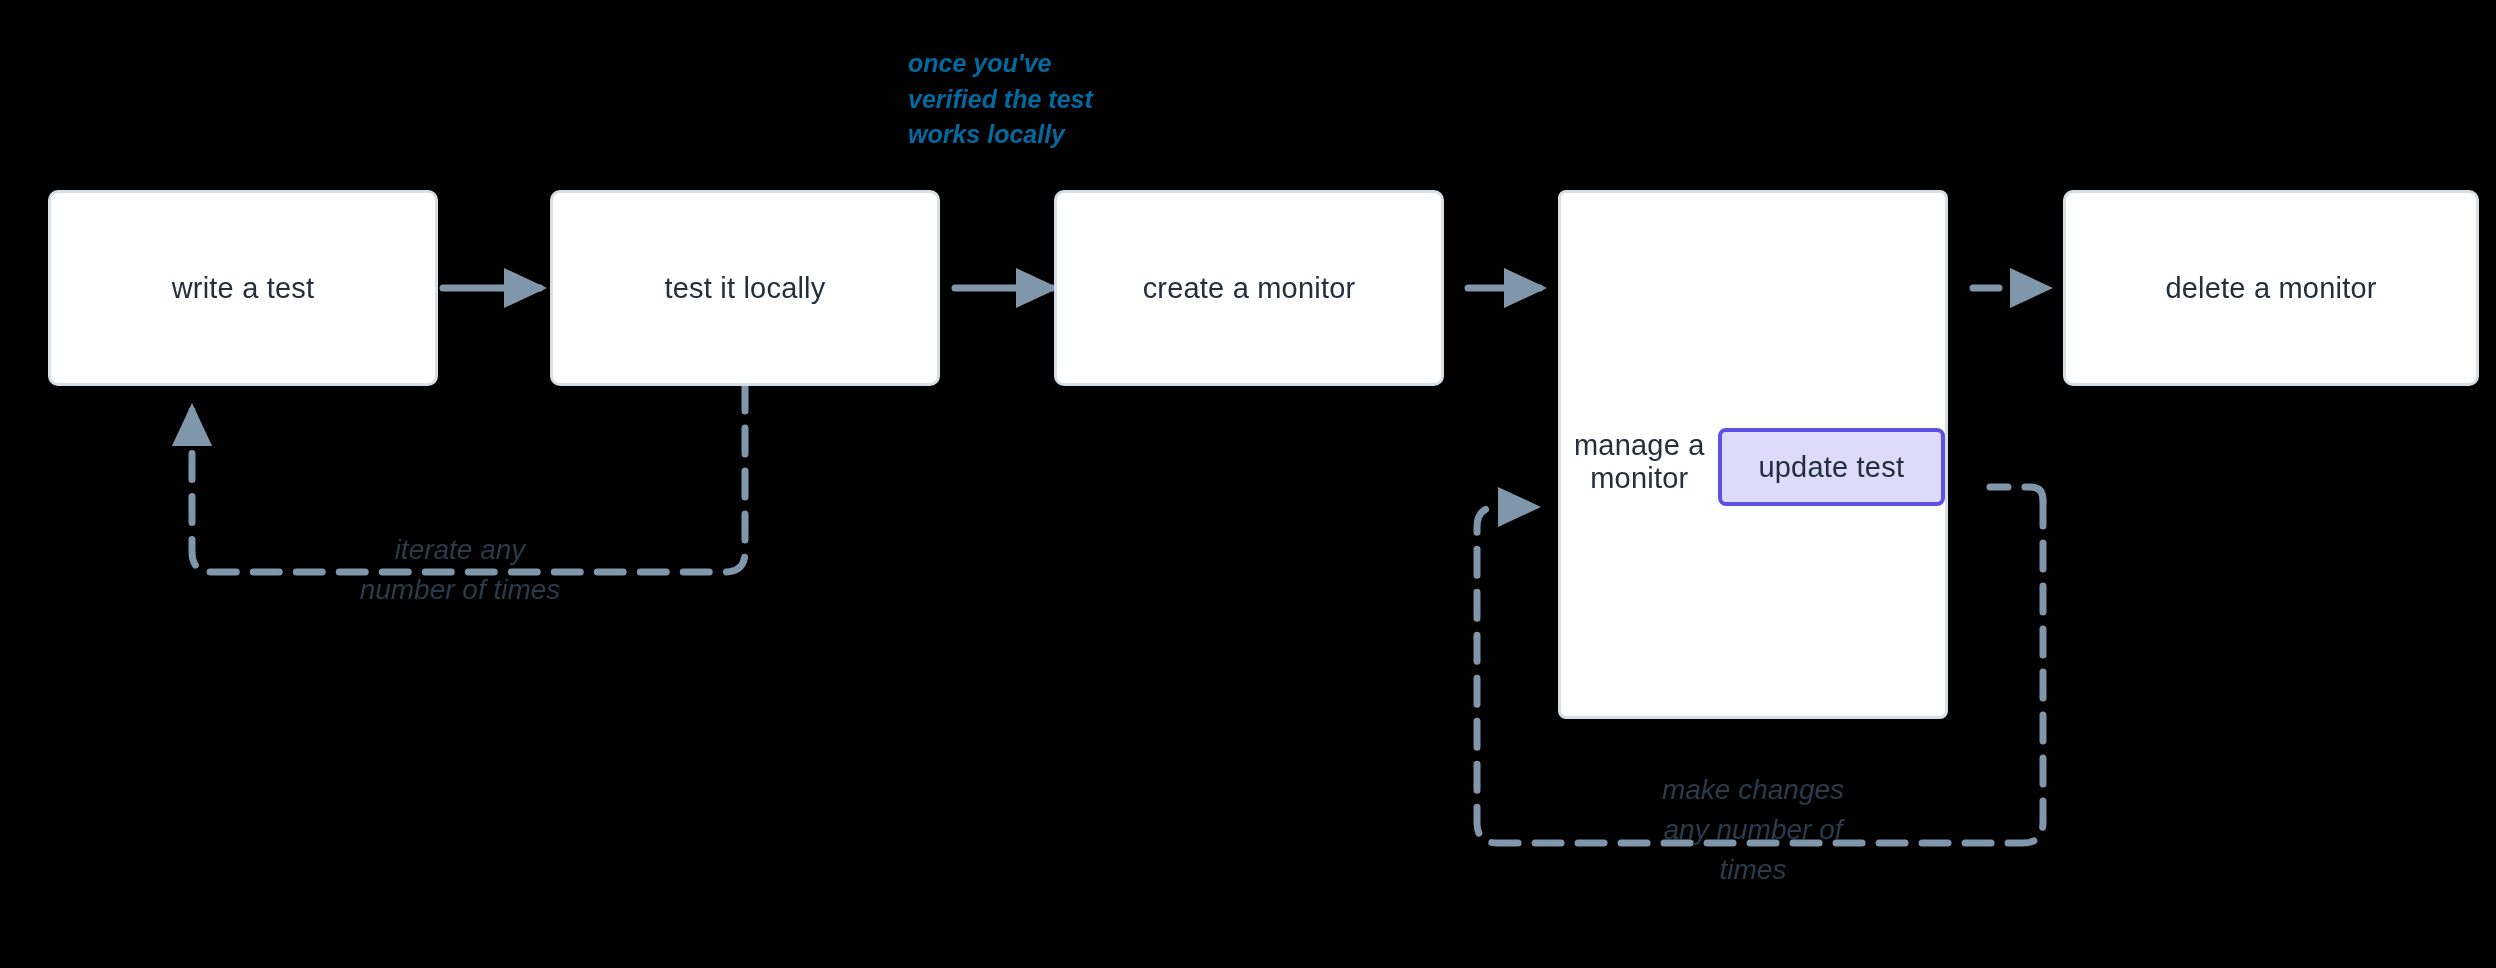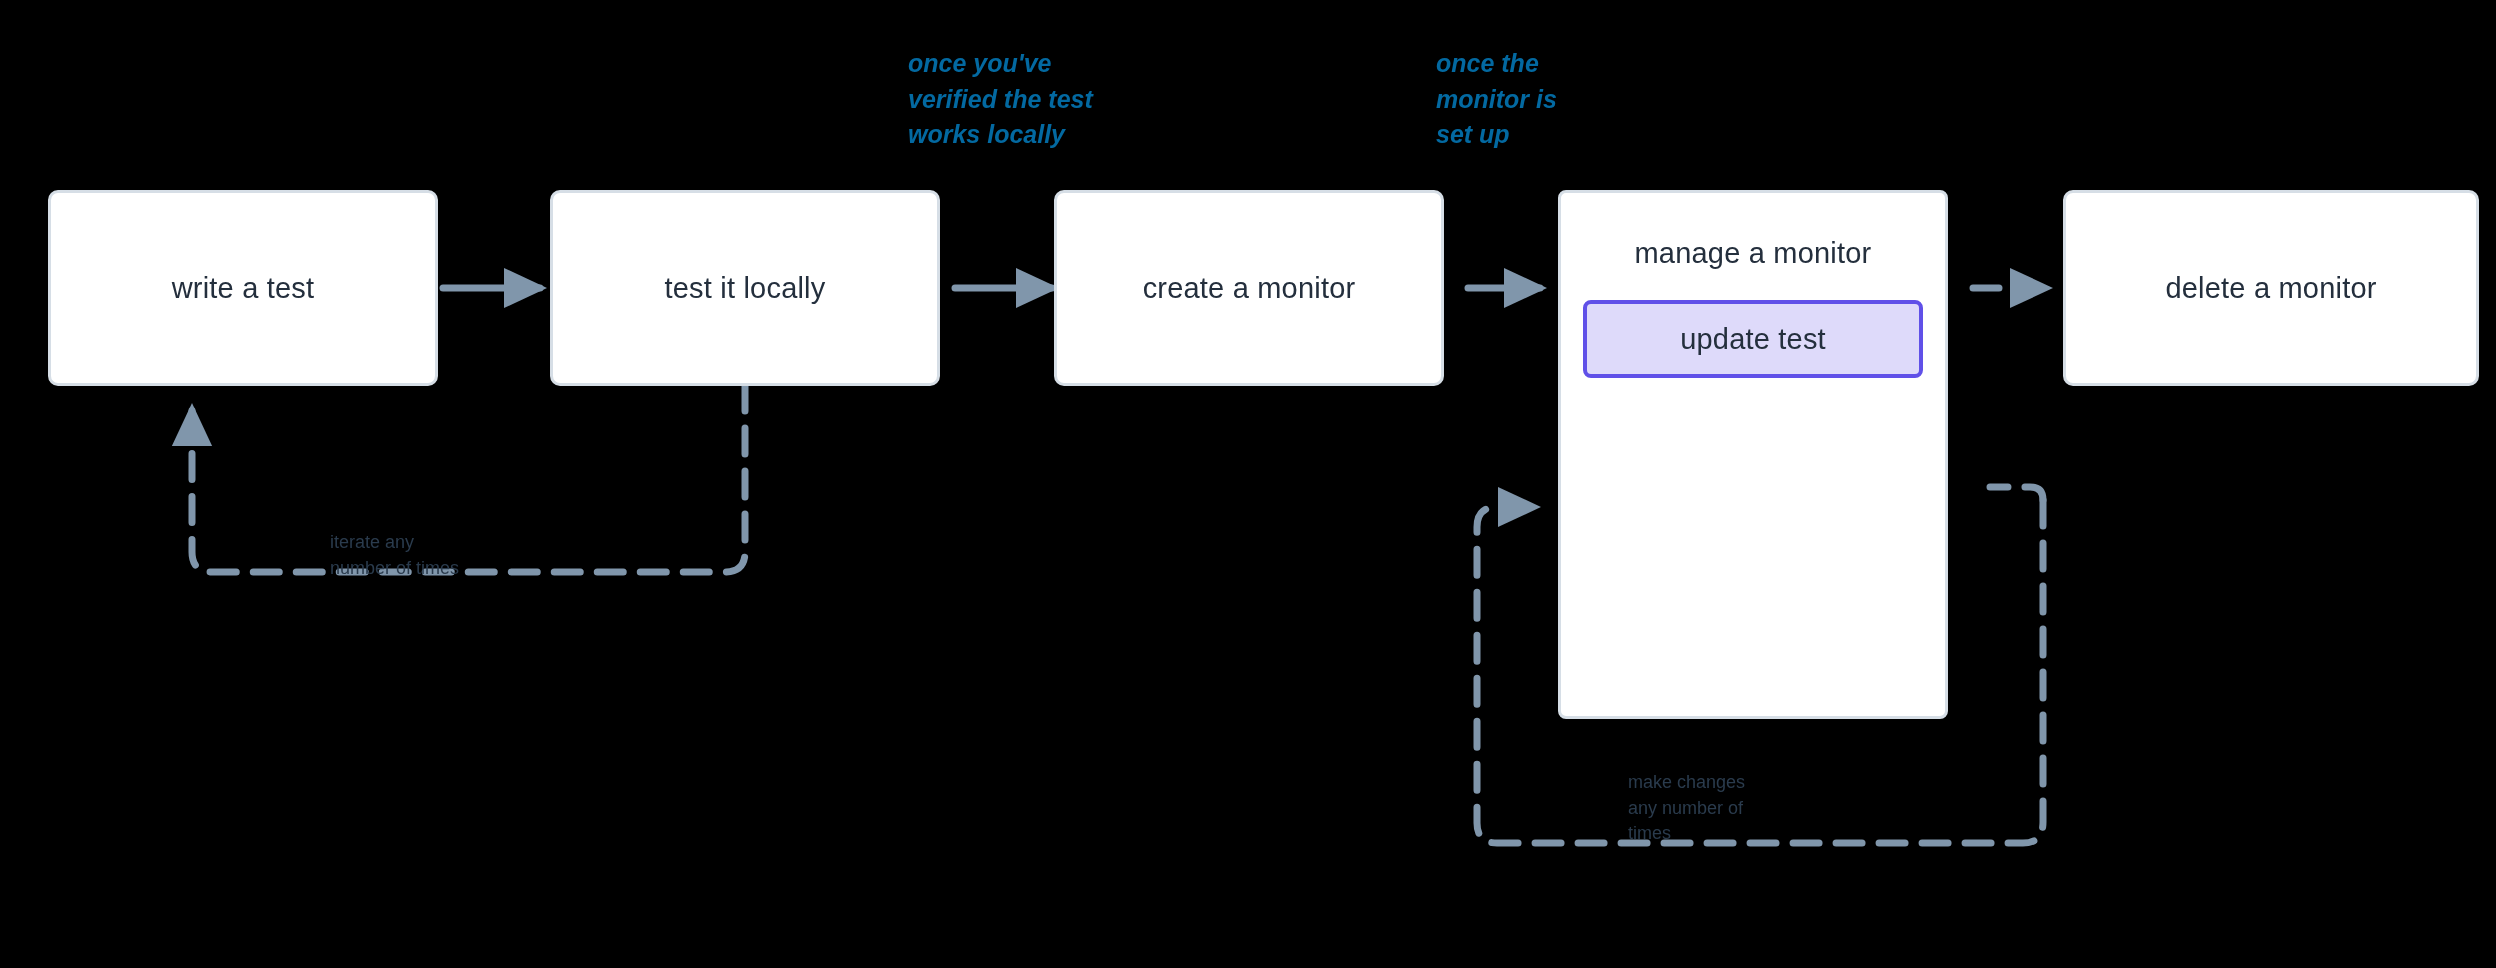--- a/index.html
+++ b/index.html
@@ -32,21 +32,21 @@
     text-align: center;
     line-height: 1.2;
   }
   .group-node {
     position: absolute;
     background: #ffffff;
     border: 3px solid #d6dee6;
     border-radius: 8px;
     box-sizing: border-box;
     display: flex;
-    flex-direction: column;
+    flex-direction: row;
     align-items: center;
     padding-top: 44px;
   }
   .group-title {
     color: #242f3d;
     font-size: 29px;
     letter-spacing: 0.2px;
     text-align: center;
     margin-bottom: 30px;
   }
@@ -73,24 +73,25 @@
     color: #0369a1;
     font-size: 25px;
     font-style: italic;
     font-weight: 600;
     line-height: 1.42;
     white-space: pre-line;
   }
   .loop-note {
     position: absolute;
     color: #2a3b4d;
-    font-size: 18px;
+    font-size: 28px;
     line-height: 1.42;
-    text-align: left;
+    text-align: center;
     white-space: pre-line;
+    font-style: italic;
   }
   svg.layer {
     position: absolute;
     left: 0;
     top: 0;
     width: 2496px;
     height: 968px;
     pointer-events: none;
   }
 </style>
@@ -152,23 +153,20 @@
   </div>
 
   <div class="node" style="left:2063px; top:190px; width:416px; height:196px;">
     <span class="node-label">delete a monitor</span>
   </div>
 
   <div class="edge-note" style="left:908px; top:46px;">once you've
 verified the test
 works locally</div>
 
-  <div class="edge-note" style="left:1436px; top:46px;">once the
-monitor is
-set up</div>
 
   <div class="loop-note" style="left:330px; top:530px; width:260px;">iterate any
 number of times</div>
 
   <div class="loop-note" style="left:1628px; top:770px; width:250px;">make changes
 any number of
 times</div>
 
 </div>
 

